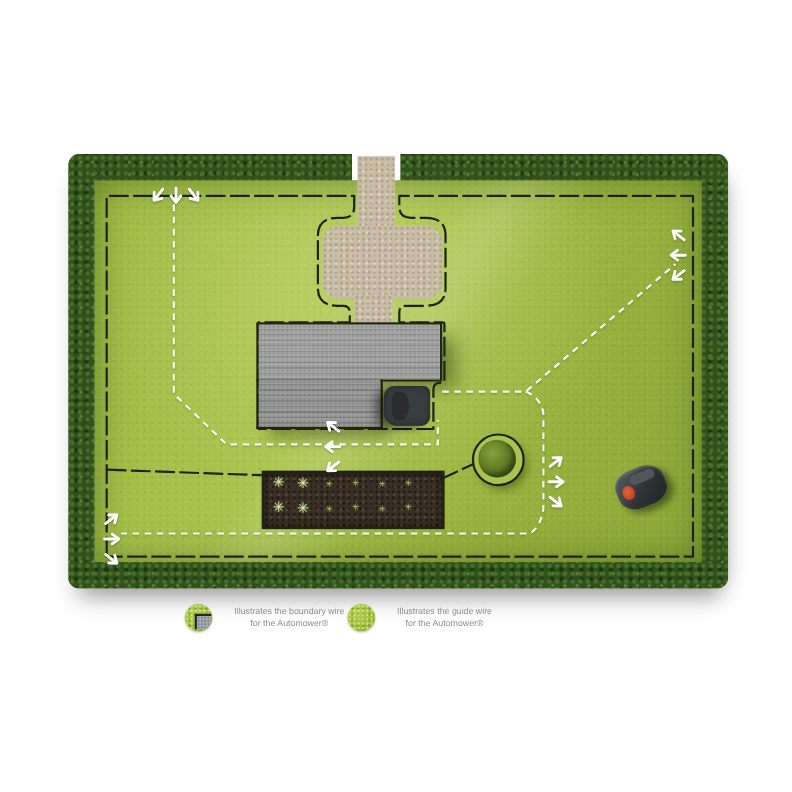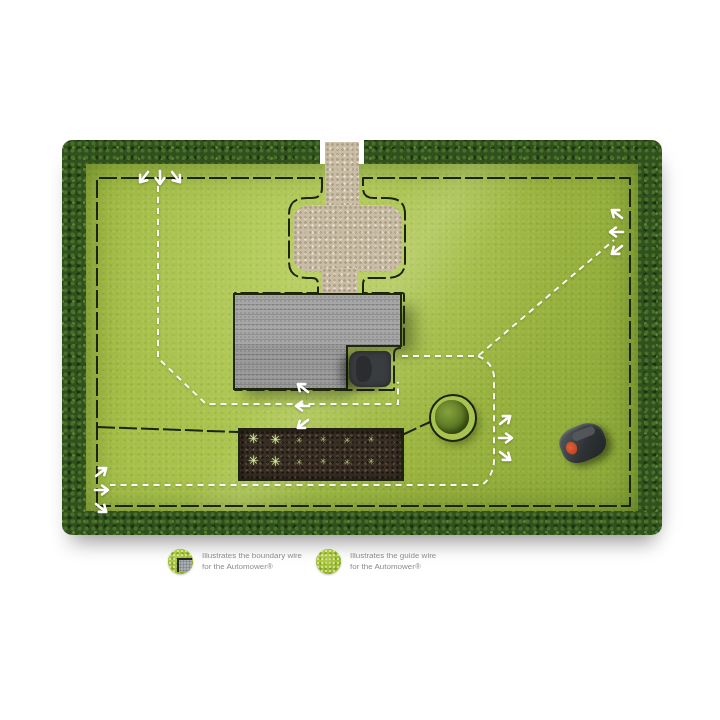--- a/index.html
+++ b/index.html
@@ -78,21 +78,21 @@
          box-shadow:4px 5px 7px rgba(25,35,8,.55), inset 0 2px 3px rgba(255,255,255,.18);}
   .mower-accent{position:absolute;left:5px;top:12px;width:11px;height:13px;border-radius:50%;
          background:radial-gradient(circle at 40% 40%,#e0603a,#b93a17);}
   .mower-band{position:absolute;left:15px;top:5px;width:24px;height:9px;border-radius:6px;
          background:#55595d;opacity:.9;}
 
   svg.overlay{position:absolute;left:0;top:0;width:600px;height:395px;}
   .z1{z-index:1}.z2{z-index:2}.z3{z-index:3}.z4{z-index:4}.z5{z-index:5}.z6{z-index:6}
 
   
-  .legend-item{position:absolute;display:flex;align-items:center;gap:9px;}
+  .legend-item{position:absolute;display:flex;align-items:center;gap:20px;text-align:center;}
   .legend-icon{position:relative;width:25px;height:25px;border-radius:50%;flex:0 0 auto;
        background:radial-gradient(circle at 35% 30%,#b5d04a,#9cbc2e 70%,#8fae28);overflow:hidden;
        box-shadow:0 1px 2px rgba(0,0,0,.25);}
   .legend-icon .speckle{position:absolute;inset:0;border-radius:50%;
        background-image:
          radial-gradient(rgba(255,255,255,.5) .7px,transparent 1.4px),
          radial-gradient(rgba(120,150,30,.8) .8px,transparent 1.6px);
        background-size:4px 4px,5px 5px;background-position:0 0,2px 2px;}
   .legend-icon .corner{position:absolute;right:1px;bottom:2px;width:13px;height:12px;
        background:#a7adb3;background-image:radial-gradient(rgba(0,0,0,.25) .7px,transparent 1.3px);

